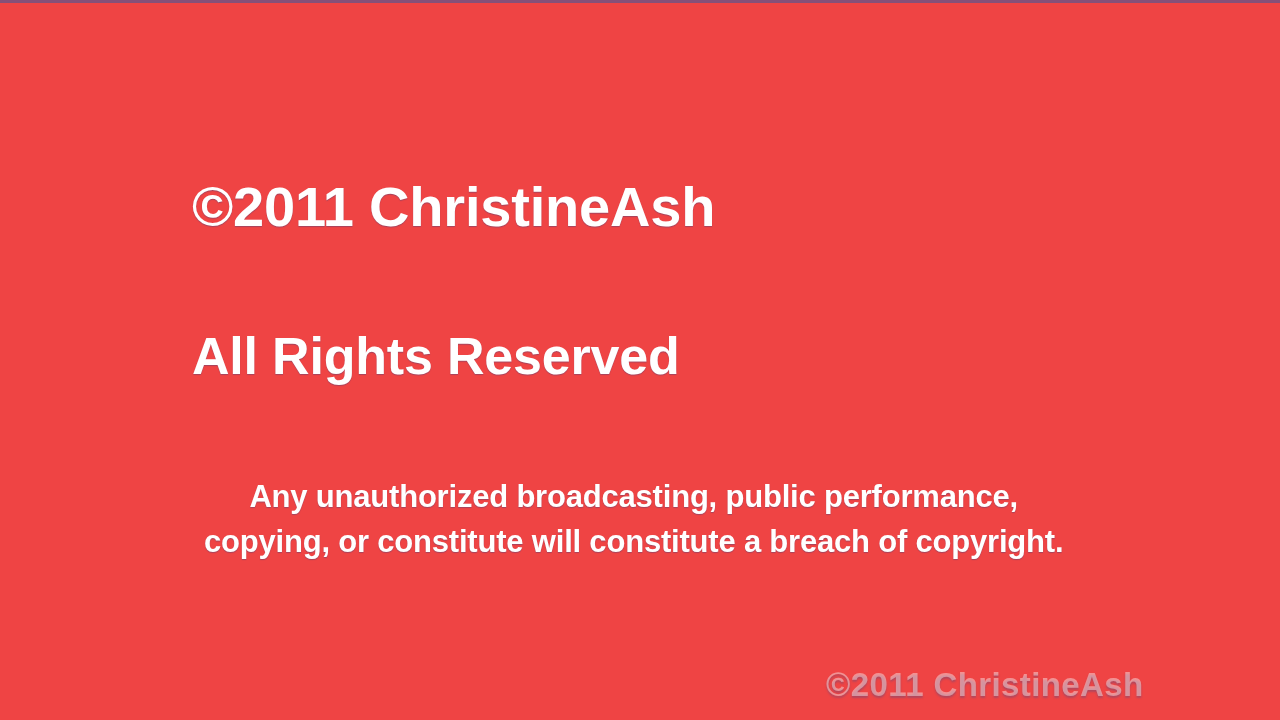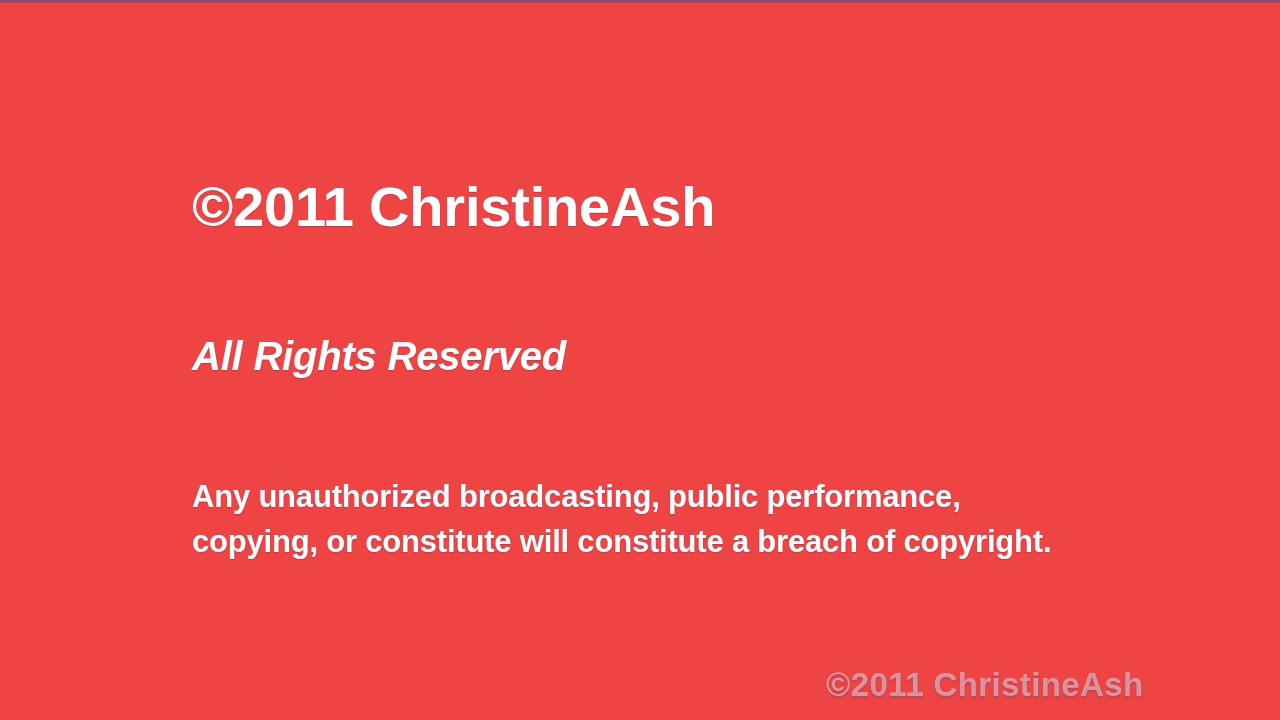--- a/index.html
+++ b/index.html
@@ -56,29 +56,29 @@
     top: 176px;
     left: 0;
     font-size: 56px;
     line-height: 62px;
   }
 
   #rights-line {
     position: absolute;
     top: 332px;
     left: 0;
-    font-size: 40px;
+    font-size: 52px;
     line-height: 48px;
-    font-style: italic;
   }
 
   #notice-block {
     position: absolute;
     top: 474px;
-    left: 0;
+    left: 12px;
+    text-align: center;
   }
 
   #notice-block .line {
     font-size: 31px;
     line-height: 45px;
   }
 
   #watermark {
     position: absolute;
     left: 826px;

